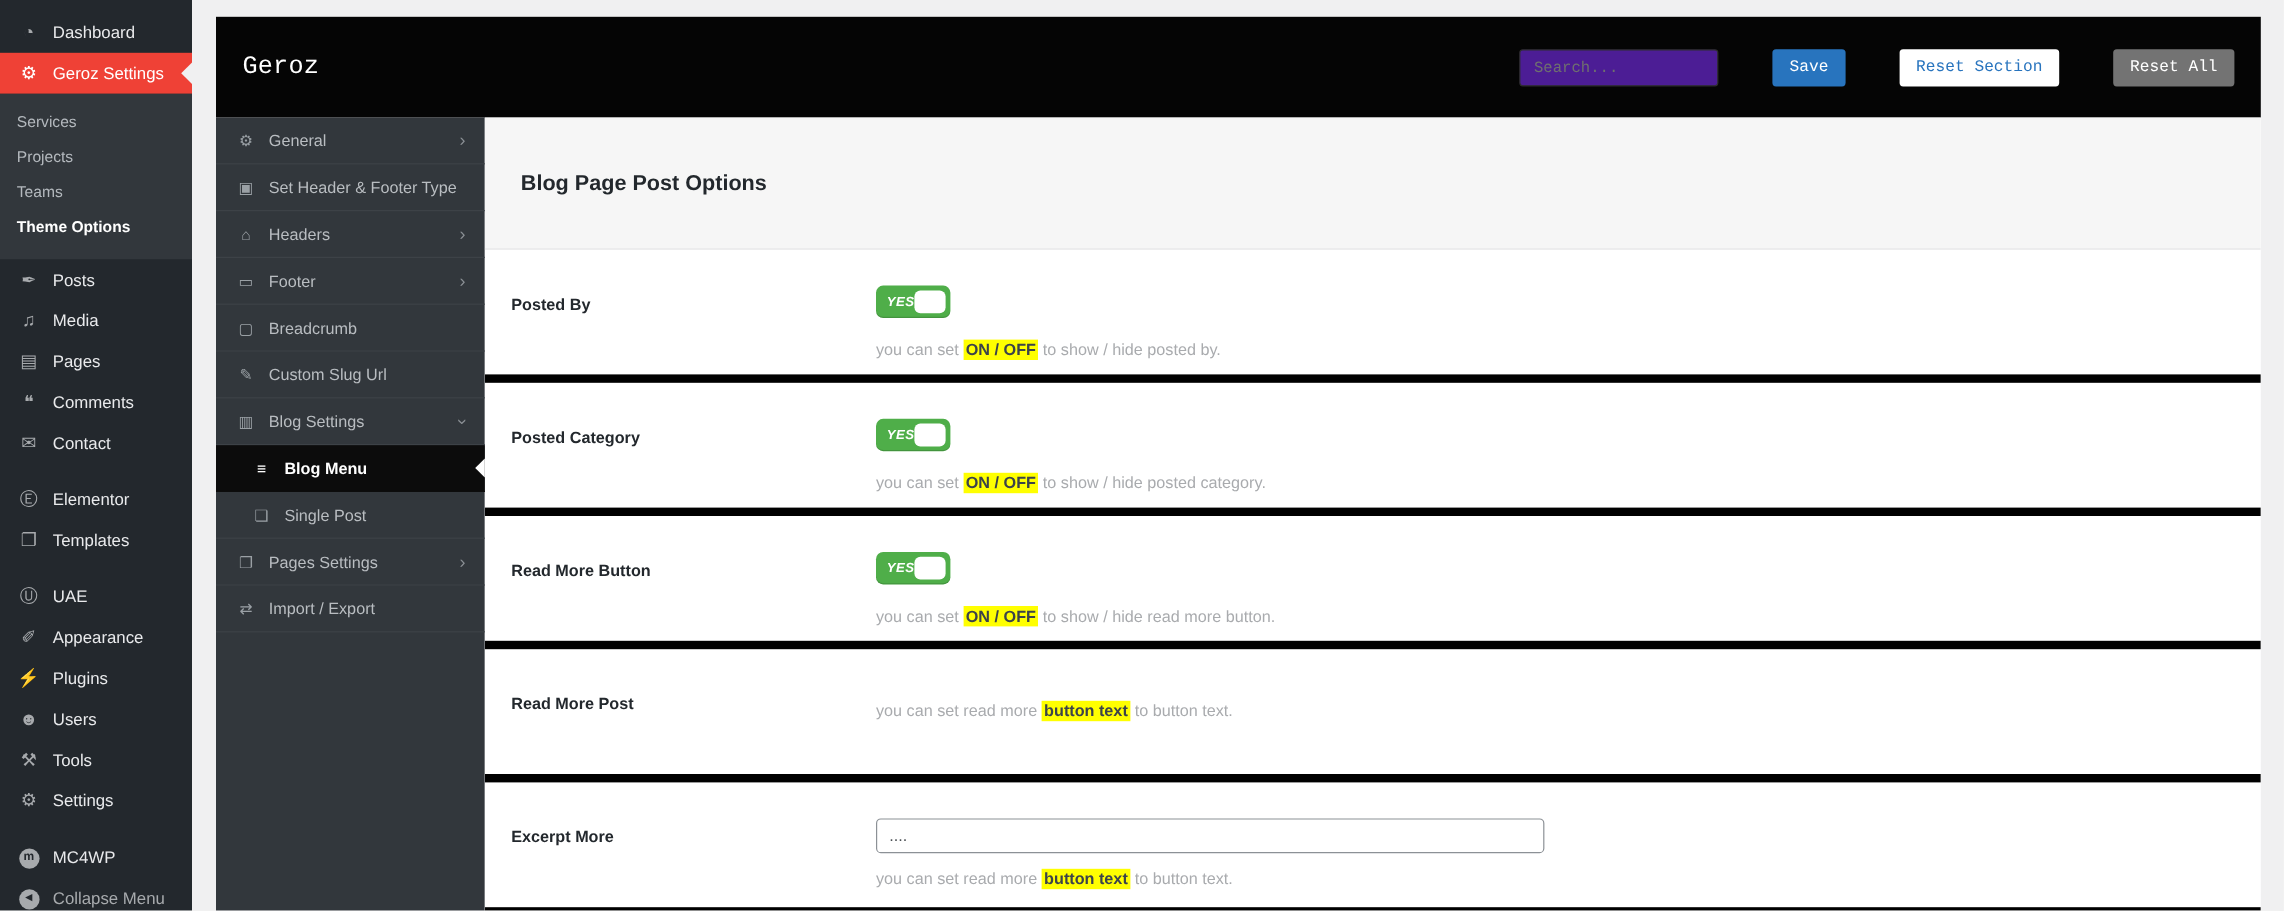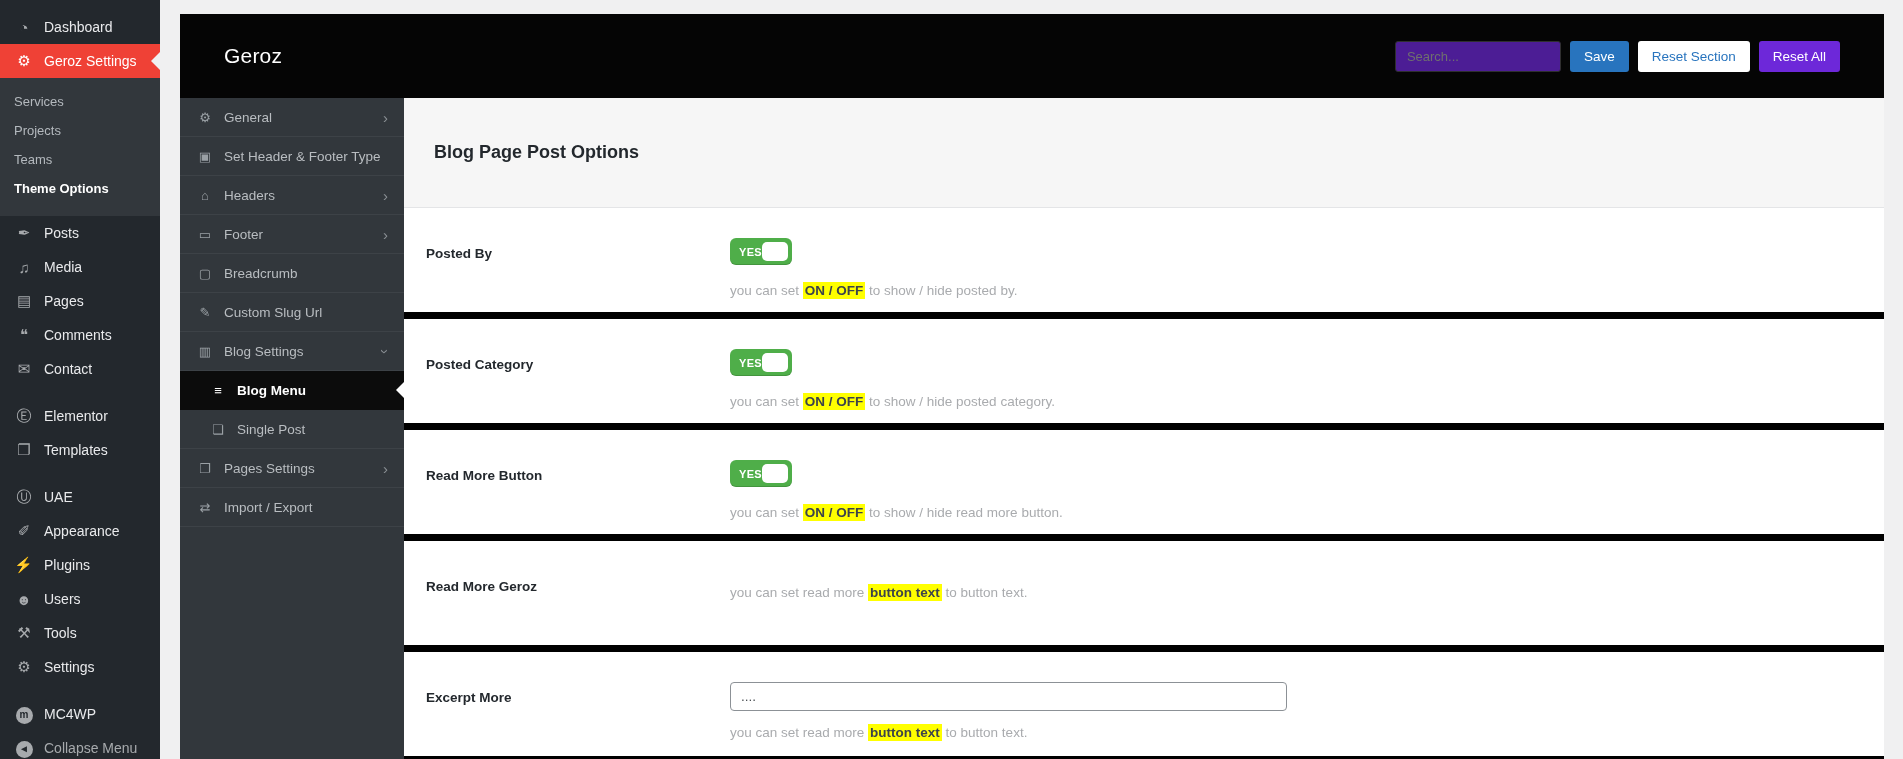--- a/index.html
+++ b/index.html
@@ -19,30 +19,30 @@
   .wp-item.muted { color:#a7aaad; }
   .wp-submenu { background:#32373c; padding:9px 0 13px; }
   .wp-subitem { padding:5px 12px 5px 14px; font-size:13px; line-height:19px; color:#b4b9be; cursor:pointer; }
   .wp-subitem.current { color:#fff; font-weight:bold; }
   .wp-gap { height:13px; }
   .circle-icon { display:inline-flex; width:17px; height:17px; border-radius:50%; background:#a7aaad; color:#23282d;
                  align-items:center; justify-content:center; font-size:10px; font-weight:bold; line-height:1; }
 
   
   .panel { position:absolute; left:180px; top:14px; width:1704px; bottom:0; }
-  .topbar { height:84px; background:#050505; display:flex; align-items:center; padding:0 44px; }
+  .topbar { height:84px; background:#050505; display:flex; align-items:center; padding:0 22px;font-family:Liberation Mono, monospace; }
   .logo { color:#fff; font-size:21px; letter-spacing:.2px; }
   .topbar-right { margin-left:auto; display:flex; align-items:center; gap:9px; }
   .search-input { width:166px; height:31px; background:#4c1d95; border:1px solid #2f2f2f; border-radius:3px;
                   color:#cfcfcf; padding:0 11px; font-size:13px; font-family:inherit; outline:none; }
   .search-input::placeholder { color:#6f6f6f; }
-  .btn { height:31px; padding:0 14px; border:none; border-radius:3px; font-size:13.5px; cursor:pointer; font-family:inherit; }
+  .btn { height:31px; padding:0 14px; border:none; border-radius:3px; font-size:13.5px; cursor:pointer; font-family:inherit;margin-left:36px; }
   .btn-save { background:#2874be; color:#fff; }
   .btn-reset-section { background:#ffffff; color:#2874be; }
-  .btn-reset-all { background:#6d28d9; color:#fff; }
+  .btn-reset-all { background:#737373; color:#fff; }
 
   .panel-body { position:absolute; top:84px; left:0; right:0; bottom:0; display:flex; }
 
   
   .options-nav { width:224px; flex-shrink:0; background:#32373c; }
   .opt-item { position:relative; display:flex; align-items:center; height:39px; padding:0 16px;
               color:#b9bdc1; font-size:13.5px; border-bottom:1px solid #3d4247; cursor:pointer; white-space:nowrap; }
   .opt-icon { width:18px; margin-right:10px; text-align:center; font-size:13px; color:#9aa0a5; flex-shrink:0; }
   .opt-chevron { margin-left:auto; font-size:15px; color:#8b9095; }
   .opt-chevron.down { transform:rotate(90deg); }
@@ -55,21 +55,21 @@
   
   .content { flex:1; background:#fff; display:flex; flex-direction:column; overflow:hidden; }
   .content-header { height:110px; flex-shrink:0; background:#f6f6f6; border-bottom:1px solid #e4e5e7;
                     display:flex; align-items:center; padding:0 30px; }
   .content-title { font-size:18px; font-weight:bold; color:#23282d; }
   .rows { flex:1; }
   .opt-row { height:111px; padding:30px 22px 0; border-bottom:7px solid #000000;
              display:grid; grid-template-columns:304px 1fr; }
   .row-label { font-size:13.5px; font-weight:bold; color:#23282d; padding-top:8px; }
   .toggle { position:relative; display:inline-block; width:62px; height:27px; background:#4fae49;
-            border-radius:6px; cursor:pointer; box-shadow:inset 0 -1px 0 rgba(0,0,0,.15); }
+            border-radius:6px; cursor:pointer; box-shadow:inset 0 -1px 0 rgba(0,0,0,.15);font-style:italic; }
   .toggle-label { position:absolute; left:9px; top:50%; transform:translateY(-50%); color:#fff;
                   font-size:11px; font-weight:bold; letter-spacing:.3px; }
   .toggle-knob { position:absolute; top:4px; right:4px; width:26px; height:19px; background:#fff; border-radius:5px; }
   .text-input { width:557px; height:29px; border:1px solid #8c9196; border-radius:4px; padding:0 10px;
                 font-size:13.5px; color:#4b5054; font-family:inherit; background:#fff; outline:none; }
   .row-desc { margin-top:14px; font-size:13.5px; color:#a9abae; }
   .row-desc .hl { background:#ffff00; color:#3c434a; font-weight:bold; padding:1px 2px; }
 </style>
 </head>
 <body>
@@ -231,21 +231,21 @@
             </div>
             <div class="opt-row">
               <div class="row-label">Posted Category</div>
               <div class="row-control"><div class="toggle"><span class="toggle-label">YES</span><span class="toggle-knob"></span></div><div class="row-desc"><span>you can set </span><span class="hl">ON / OFF</span><span> to show / hide posted category.</span></div></div>
             </div>
             <div class="opt-row">
               <div class="row-label">Read More Button</div>
               <div class="row-control"><div class="toggle"><span class="toggle-label">YES</span><span class="toggle-knob"></span></div><div class="row-desc"><span>you can set </span><span class="hl">ON / OFF</span><span> to show / hide read more button.</span></div></div>
             </div>
             <div class="opt-row">
-              <div class="row-label">Read More Geroz</div>
+              <div class="row-label">Read More Post</div>
               <div class="row-control"><div class="row-desc"><span>you can set read more </span><span class="hl">button text</span><span> to button text.</span></div></div>
             </div>
             <div class="opt-row">
               <div class="row-label">Excerpt More</div>
               <div class="row-control"><input class="text-input" type="text" value="...." style=""><div class="row-desc"><span>you can set read more </span><span class="hl">button text</span><span> to button text.</span></div></div>
             </div>
           </div>
       </main>
     </div>
   </div>

